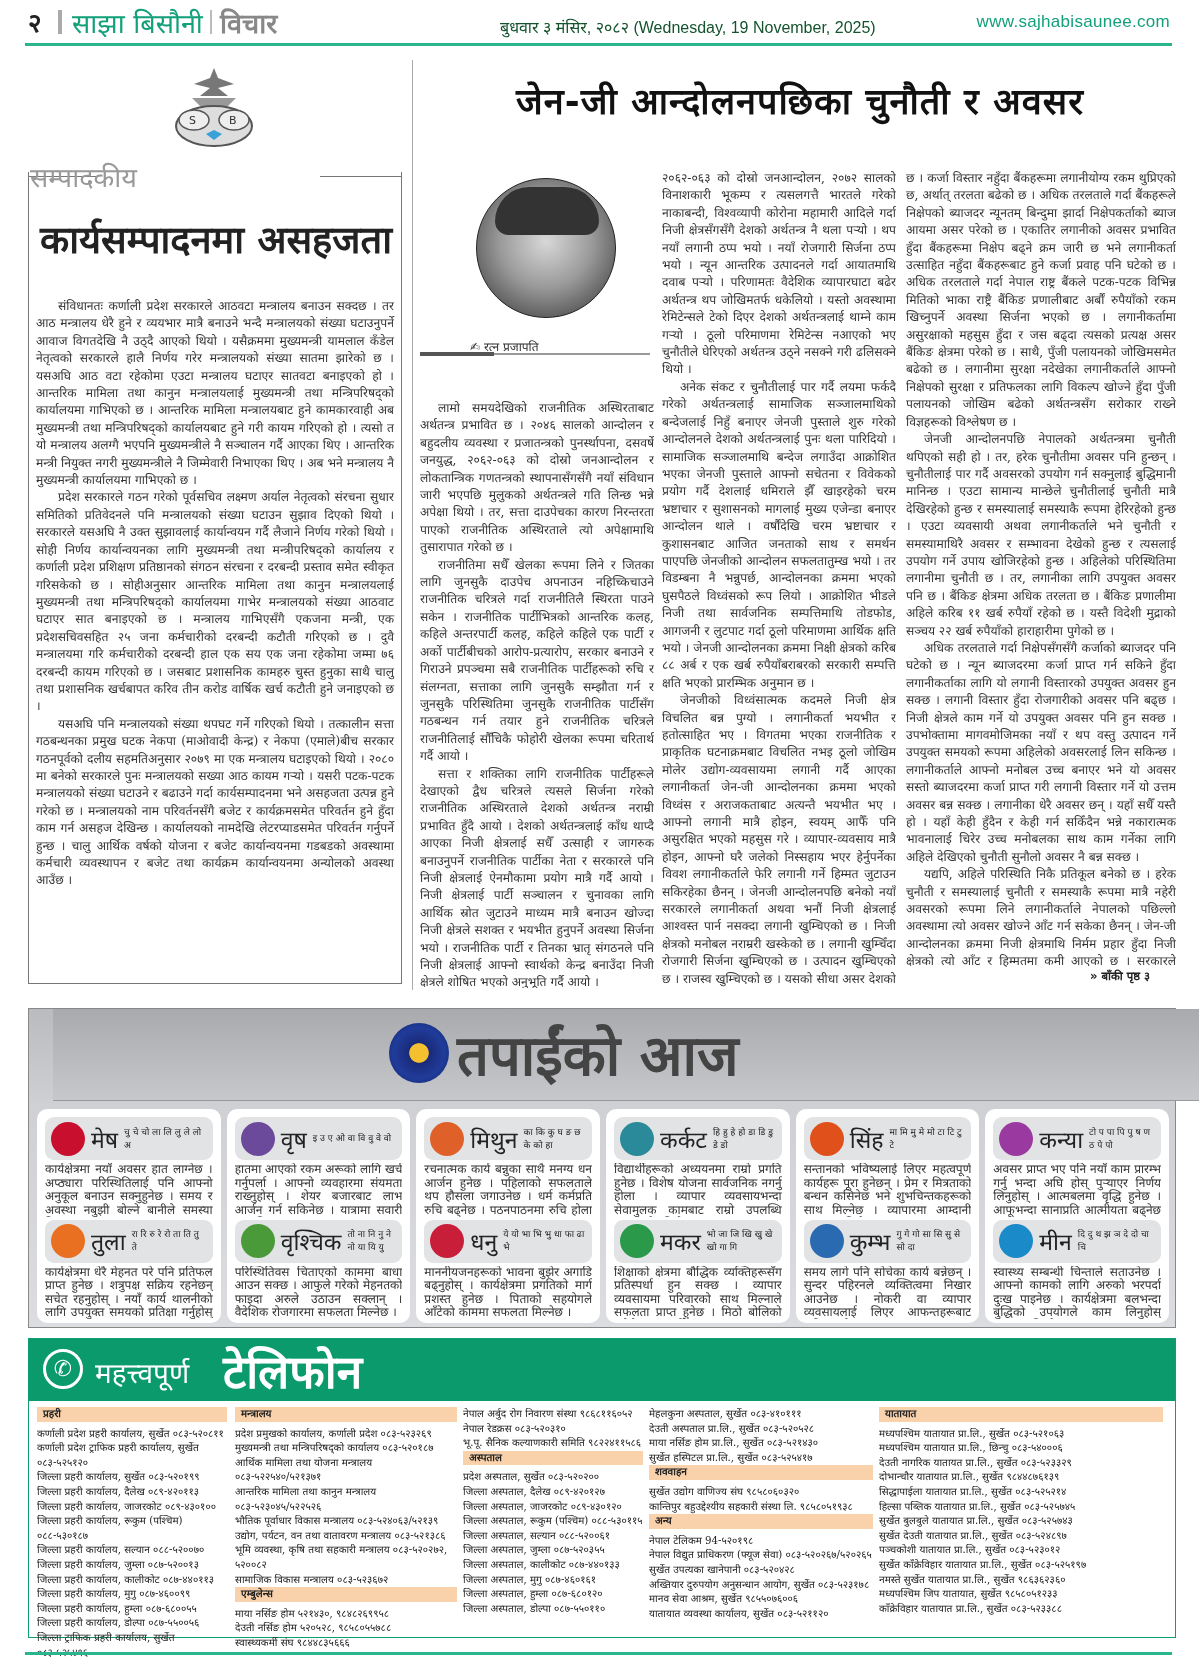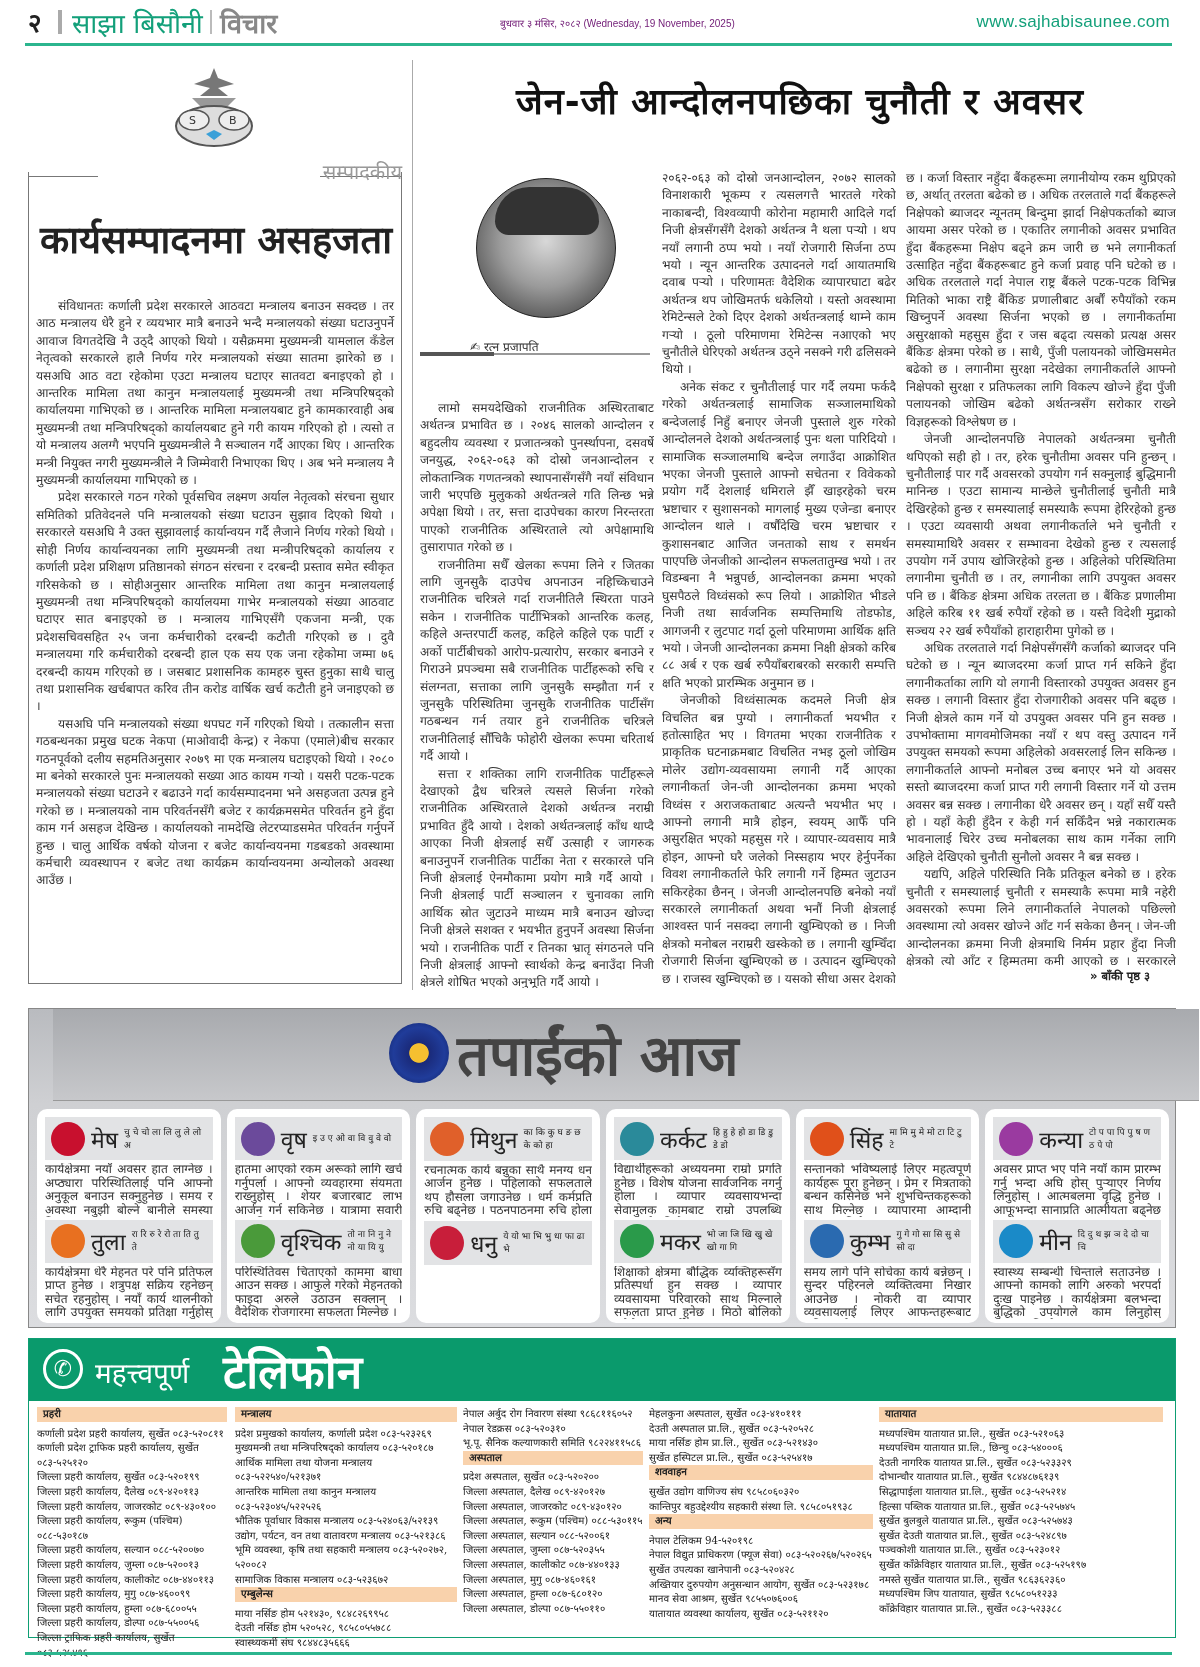--- a/index.html
+++ b/index.html
@@ -3,26 +3,26 @@
 <meta charset="utf-8">
 <style>
   * { box-sizing: border-box; margin: 0; padding: 0; }
   body { width: 1200px; height: 1667px; background: #fff; font-family: "DejaVu Sans", sans-serif; color: #222; overflow: hidden; position: relative; }
   .hdr { position: absolute; left: 0; top: 0; width: 1200px; height: 44px; }
   .hdr .pg { position: absolute; left: 28px; top: 4px; font-size: 26px; font-weight: bold; color: #222; }
   .hdr .pbar { position: absolute; left: 58px; top: 10px; width: 4px; height: 24px; background: #aaa; }
   .hdr .brand { position: absolute; left: 72px; top: 4px; font-size: 27px; color: #13a07a; }
   .hdr .sep { position: absolute; left: 210px; top: 10px; width: 2px; height: 24px; background: #bbb; }
   .hdr .sec { position: absolute; left: 220px; top: 4px; font-size: 27px; color: #888; font-weight: bold; }
-  .hdr .date { position: absolute; left: 500px; top: 16px; font-size: 10px; color: #701a75; font-family: "Liberation Sans", sans-serif; }
+  .hdr .date { position: absolute; left: 500px; top: 16px; font-size: 16px; color: #14532d; font-family: "Liberation Sans", sans-serif; }
   .hdr .url { position: absolute; right: 30px; top: 12px; font-size: 17px; color: #13a07a; font-family: "Liberation Sans", sans-serif; letter-spacing: 0.3px; }
   .hdr .line { position: absolute; left: 25px; right: 28px; top: 43px; height: 3px; background: #2bb58e; }
 
   .logo { position: absolute; left: 172px; top: 68px; width: 84px; height: 80px; }
-  .ed-label { position: absolute; left: 30px; top: 158px; width: 372px; text-align: right; font-size: 20px; color: #999; }
+  .ed-label { position: absolute; left: 30px; top: 158px; width: 372px; text-align: left; font-size: 27px; color: #999; }
   .ed-box { position: absolute; left: 28px; top: 172px; width: 374px; height: 812px; border: 1px solid #777; border-top: none; }
   .ed-topl { position: absolute; left: 28px; top: 176px; width: 70px; height: 1px; background: #777; }
   .ed-topr { position: absolute; left: 320px; top: 176px; width: 82px; height: 1px; background: #777; }
   .ed-title { position: absolute; left: 36px; top: 212px; width: 360px; text-align: center; font-size: 38px; color: #222; }
   .ed-body { position: absolute; left: 36px; top: 298px; width: 358px; font-size: 12.2px; line-height: 17.4px; text-align: justify; font-family: "DejaVu Serif", serif; color: #333; }
   .ed-body p { text-indent: 22px; }
   .vline { position: absolute; left: 412px; top: 60px; width: 1px; height: 930px; background: #aaa; }
 
   .headline { position: absolute; left: 405px; top: 62px; width: 790px; font-size: 36px; font-weight: bold; color: #111; letter-spacing: 1px; text-align: center; line-height: 80px; }
   .photo { position: absolute; left: 476px; top: 178px; width: 140px; height: 140px; border-radius: 50%; background: radial-gradient(circle at 50% 45%, #d8d8d8 0, #9a9a9a 45%, #555 80%); border: 1px solid #222; }
@@ -33,21 +33,21 @@
   .col { position: absolute; font-size: 12.2px; line-height: 17.4px; text-align: justify; font-family: "DejaVu Serif", serif; color: #333; overflow: hidden; }
   .col p { text-indent: 18px; }
   .more { font-weight: bold; }
 
   .horo { position: absolute; left: 28px; top: 1008px; width: 1148px; height: 320px; background: linear-gradient(#b9bbbf, #cfd0d3 30%, #dcdde0); border: 1px solid #888; }
   .horo .band { position: absolute; left: 0; top: 0; width: 100%; height: 92px; background: linear-gradient(#a8aaae, #c7c8cb); border-bottom: 1px solid #999; margin-left: 24px; }
   .horo .wheel { position: absolute; left: 336px; top: 14px; width: 60px; height: 60px; border-radius: 50%; background: radial-gradient(circle, #f5c030 0, #f5c030 22%, #1a2a7a 24%, #203c9a 60%, #102060 100%); }
   .horo .title { position: absolute; left: 404px; top: 6px; font-size: 56px; font-weight: bold; color: #444; }
   .cards { position: absolute; left: 8px; top: 100px; width: 1132px; height: 214px; display: flex; gap: 6px; }
   .card { flex: 1; background: #fff; border-radius: 10px; padding: 8px 8px 4px; display: flex; flex-direction: column; gap: 3px; }
-  .signhead { height: 44px; background: #e2e3e5; display: flex; align-items: center; padding: 0 6px; gap: 6px; border-radius: 0; }
+  .signhead { height: 44px; background: #e2e3e5; display: flex; align-items: center; padding: 0 6px; gap: 6px; border-radius: 9px; }
   .sico { width: 34px; height: 34px; border-radius: 50%; flex: none; }
   .sname { font-size: 23px; color: #222; flex: none; }
   .slet { font-size: 9px; line-height: 13px; color: #222; flex: 1; }
   .stext { font-size: 12px; line-height: 13.4px; color: #333; text-align: justify; font-family: "DejaVu Serif", serif; height: 54px; overflow: hidden; }
 
   .tel { position: absolute; left: 28px; top: 1338px; width: 1148px; height: 300px; border: 1px solid #0e9e73; }
   .tel .band { position: absolute; left: 0; top: 0; width: 100%; height: 62px; background: #0a9a6c; }
   .tel .phone { position: absolute; left: 14px; top: 10px; width: 40px; height: 40px; border: 3px solid #fff; border-radius: 50%; color: #fff; font-size: 22px; text-align: center; line-height: 34px; }
   .tel .t1 { position: absolute; left: 66px; top: 14px; font-size: 28px; color: #fff; }
   .tel .t2 { position: absolute; left: 194px; top: 0; font-size: 46px; color: #fff; font-weight: bold; }
@@ -162,20 +162,21 @@
           <span class="sico" style="background:#e0602a"></span>
           <span class="sname">मिथुन</span>
           <span class="slet">का कि कु घ ङ छ के को हा</span>
         </div>
       <div class="stext">रचनात्मक कार्य बन्नुका साथै मनग्य धन आर्जन हुनेछ । पहिलाको सफलताले थप हौसला जगाउनेछ । धर्म कर्मप्रति रुचि बढ्नेछ । पठनपाठनमा रुचि होला ।</div>
       <div class="signhead">
           <span class="sico" style="background:#c81e3a"></span>
           <span class="sname">धनु</span>
           <span class="slet">ये यो भा भि भु धा फा ढा भे</span>
         </div>
+      <div class="stext">माननीयजनहरूको भावना बुझेर अगाडि बढ्नुहोस् । कार्यक्षेत्रमा प्रगतिको मार्ग प्रशस्त हुनेछ । पिताको सहयोगले आँटेको काममा सफलता मिल्नेछ ।</div>
     </div>
     <div class="card">
       <div class="signhead">
           <span class="sico" style="background:#2a8a9a"></span>
           <span class="sname">कर्कट</span>
           <span class="slet">हि हु हे हो डा डि डु डे डो</span>
         </div>
       <div class="stext">विद्यार्थीहरूको अध्ययनमा राम्रो प्रगति हुनेछ । विशेष योजना सार्वजनिक नगर्नु होला । व्यापार व्यवसायभन्दा सेवामुलक कामबाट राम्रो उपलब्धि प्राप्त गर्न सकिनेछ ।</div>
       <div class="signhead">
           <span class="sico" style="background:#2a9a4a"></span>

